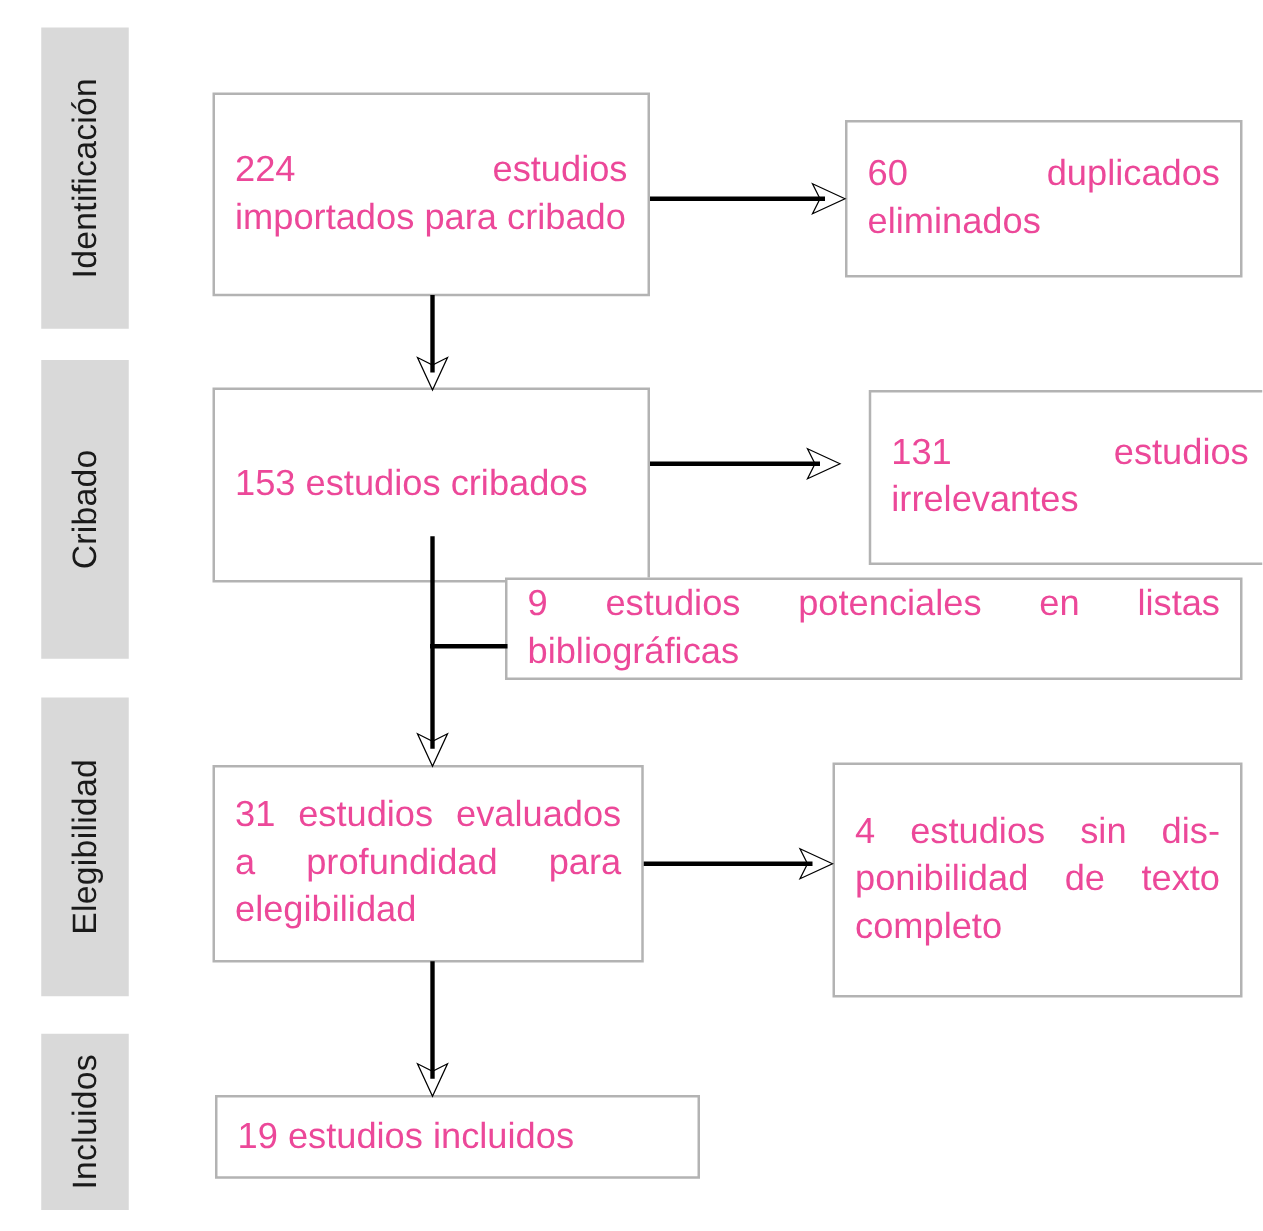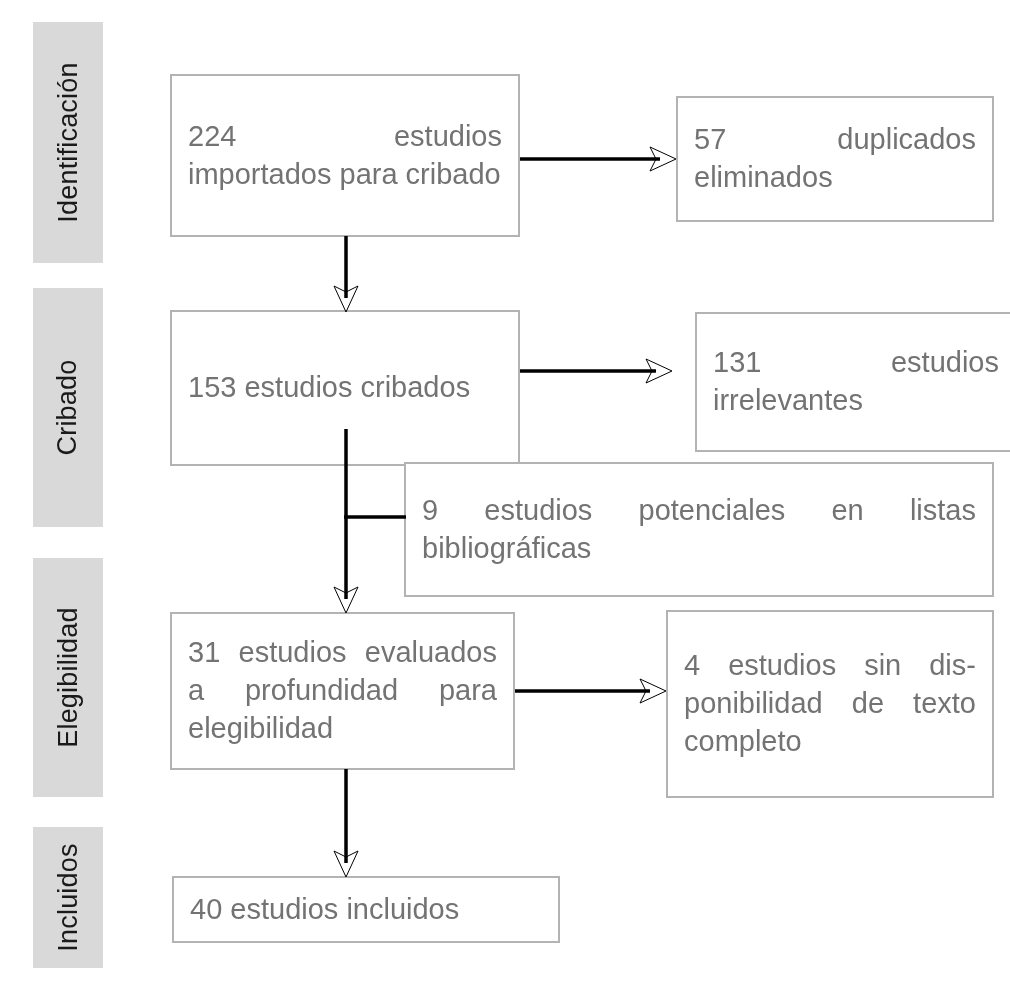--- a/index.html
+++ b/index.html
@@ -45,21 +45,21 @@
     display: flex;
     align-items: center;
   }
   .flow-box .box-text {
     display: block;
     width: 100%;
     box-sizing: border-box;
     padding: 0 16px;
     font-size: 29px;
     line-height: 1.30;
-    color: #737373;
+    color: #ec4899;
     text-align: justify;
     text-align-last: left;
     hyphens: manual;
     -webkit-hyphens: manual;
   }
 
   
   .conn {
     position: absolute;
   }
@@ -95,45 +95,45 @@
 
   <div class="stage-band" style="left:33px; top:827px; width:70px; height:141px;">
     <span class="band-label">Incluidos</span>
   </div>
 
   <div class="flow-box" style="left:170px; top:74px; width:350px; height:163px;">
     <span class="box-text">224 estudios importados para cribado</span>
   </div>
 
   <div class="flow-box" style="left:676px; top:96px; width:318px; height:126px;">
-    <span class="box-text">57 duplicados eliminados</span>
+    <span class="box-text">60 duplicados eliminados</span>
   </div>
 
   <div class="flow-box" style="left:170px; top:310px; width:350px; height:156px;">
     <span class="box-text">153 estudios cribados</span>
   </div>
 
   <div class="flow-box" style="left:672px; top:312px; width:322px; height:140px;margin-left:23px;">
     <span class="box-text">131 estudios irrelevantes</span>
   </div>
 
-  <div class="flow-box" style="left:404px; top:462px; width:590px; height:135px;">
+  <div class="flow-box" style="left:404px; top:462px; width:590px; height:82px;">
     <span class="box-text">9 estudios potenciales en listas bibliográficas</span>
   </div>
 
   <div class="flow-box" style="left:170px; top:612px; width:345px; height:158px;justify-content:center;">
     <span class="box-text">31 estudios evalua­dos a profundidad para elegibilidad</span>
   </div>
 
   <div class="flow-box" style="left:666px; top:610px; width:328px; height:188px;">
     <span class="box-text">4 estudios sin dis­ponibilidad de texto completo</span>
   </div>
 
   <div class="flow-box" style="left:172px; top:876px; width:388px; height:67px;">
-    <span class="box-text">40 estudios incluidos</span>
+    <span class="box-text">19 estudios incluidos</span>
   </div>
 
   <div class="conn" style="left:520px; top:142px; width:158px; height:34px;">
     <svg width="158" height="34" viewBox="0 0 158 34">
       <line x1="0" y1="17" x2="140" y2="17" stroke-width="3.5"></line>
       <path class="arrowhead" d="M 156,17 L 130,5 L 136,17 L 130,29 Z"></path>
     </svg>
   </div>
 
   <div class="conn" style="left:329px; top:236px; width:34px; height:78px;">

